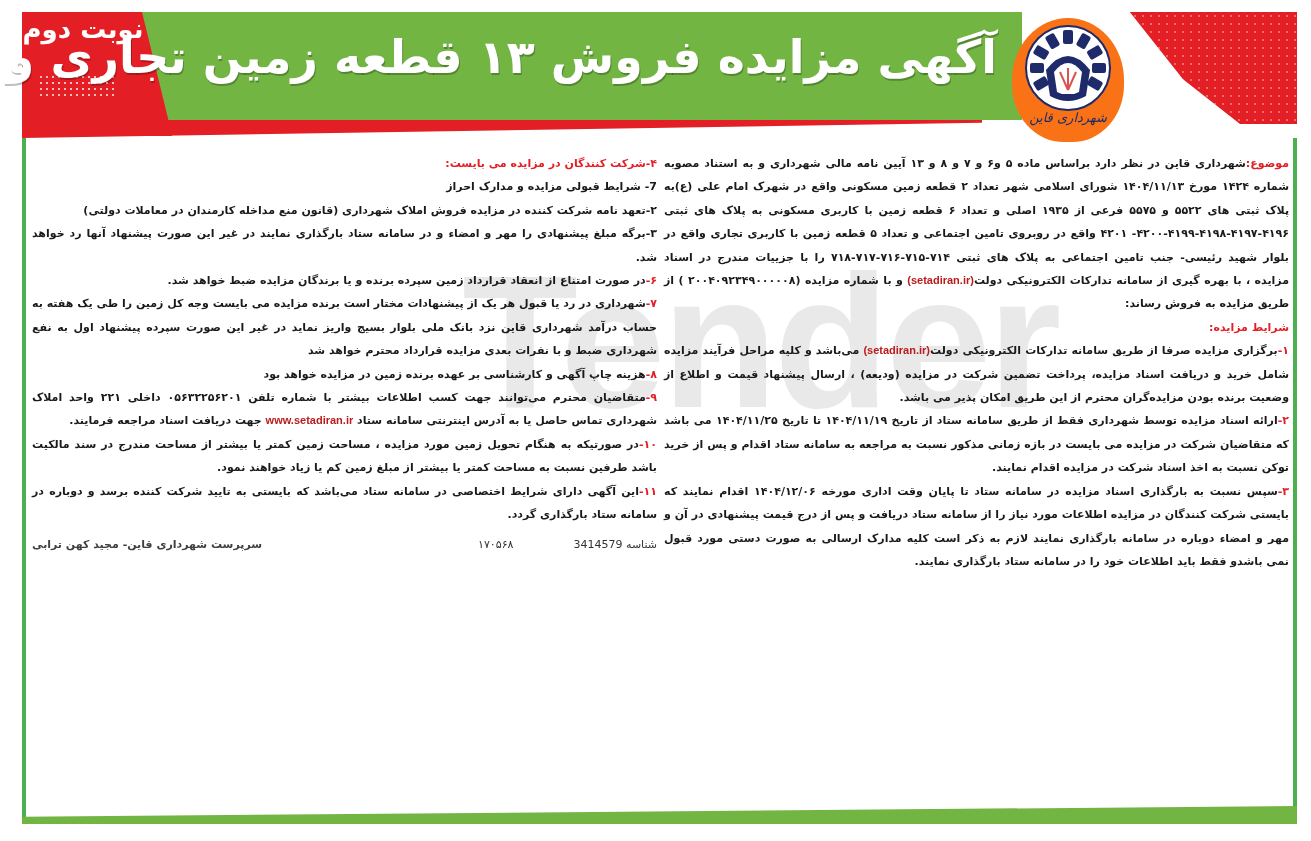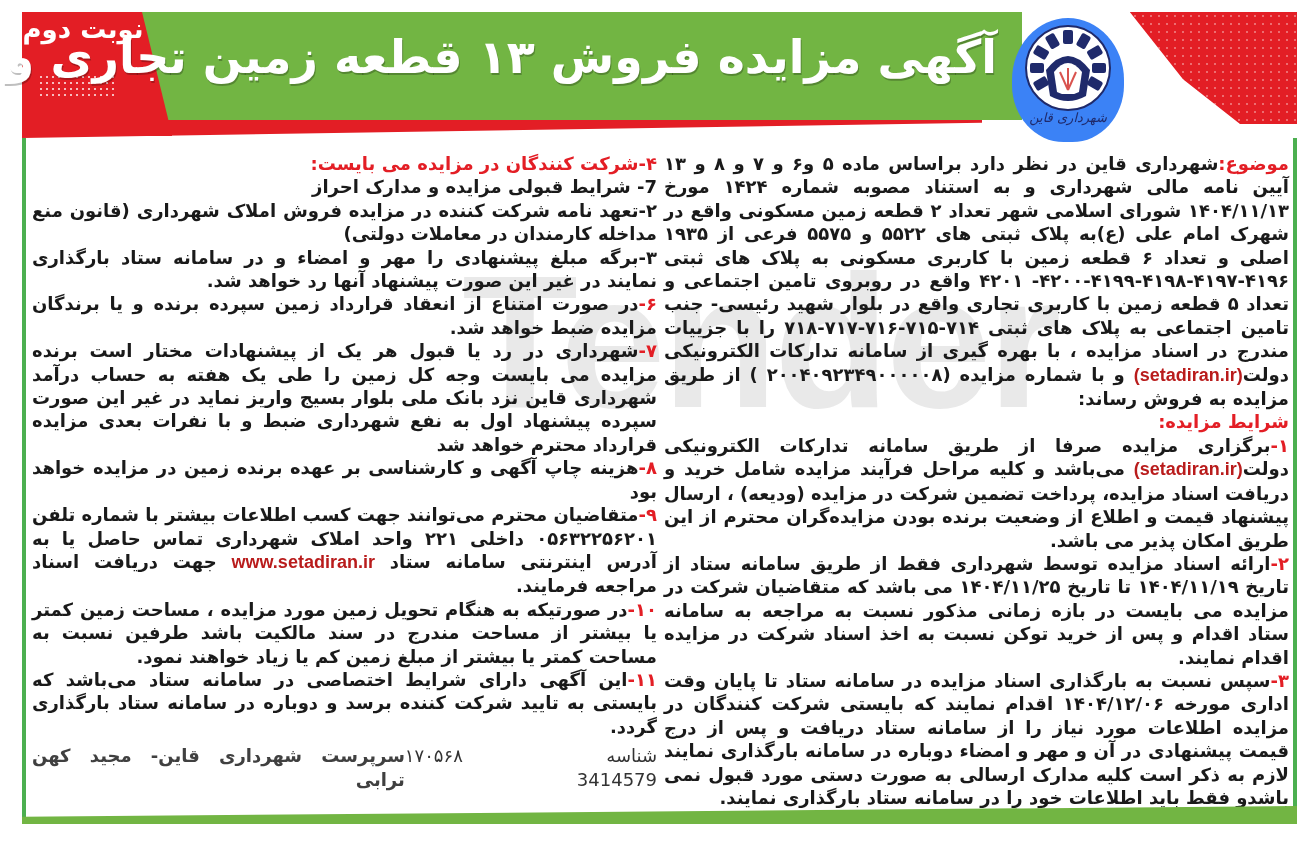--- a/index.html
+++ b/index.html
@@ -42,42 +42,42 @@
       background-size: 6px 6px;
     }
     .title {
       position: absolute; left: 145px; top: 18px; width: 830px; text-align: center;
       direction: rtl; color: #ffffff; font-weight: bold; font-size: 46px;
       text-shadow: 1px 2px 0 rgba(0,0,0,0.25);
       white-space: nowrap;
     }
     .logo {
       position: absolute; left: 990px; top: 6px; width: 112px; height: 124px;
-      border-radius: 50% 50% 46% 46%; background: #3b82f6;
+      border-radius: 50% 50% 46% 46%; background: #f97316;
       display: flex; flex-direction: column; align-items: center;
     }
     .logo svg { margin-top: 6px; }
     .logo-caption {
       font-size: 13px; color: #1f2a6b; font-family: "DejaVu Serif", serif;
       direction: rtl; margin-top: -2px; font-style: italic;
     }
 
     
     .green-border {
       position: absolute; left: 0; top: 126px; width: 1275px; height: 686px;
       border-left: 4px solid #4caf50; border-right: 4px solid #4caf50;
     }
     .bottom-bar {
       position: absolute; left: 0; top: 794px; width: 1275px; height: 18px;
       background: #72b543;
       clip-path: polygon(0 60%, 100% 0, 100% 100%, 0 100%);
     }
     .col {
       position: absolute; top: 140px; direction: rtl; text-align: justify;
-      font-size: 18px; line-height: 23.4px; color: #1a1a1a; font-weight: bold;
+      font-size: 11px; line-height: 23.4px; color: #1a1a1a; font-weight: bold;
     }
     .col-right { left: 642px; width: 625px; }
     .col-left  { left: 10px;  width: 625px; }
     .red { color: #e31e25; }
     .para { margin-bottom: 0; }
     .heading { color: #e31e25; font-weight: bold; }
     .num { color: #e31e25; }
     .link { color: #b91c1c; font-family: "Liberation Sans", sans-serif; direction: ltr; unicode-bidi: embed; }
 
     .footer-row {

